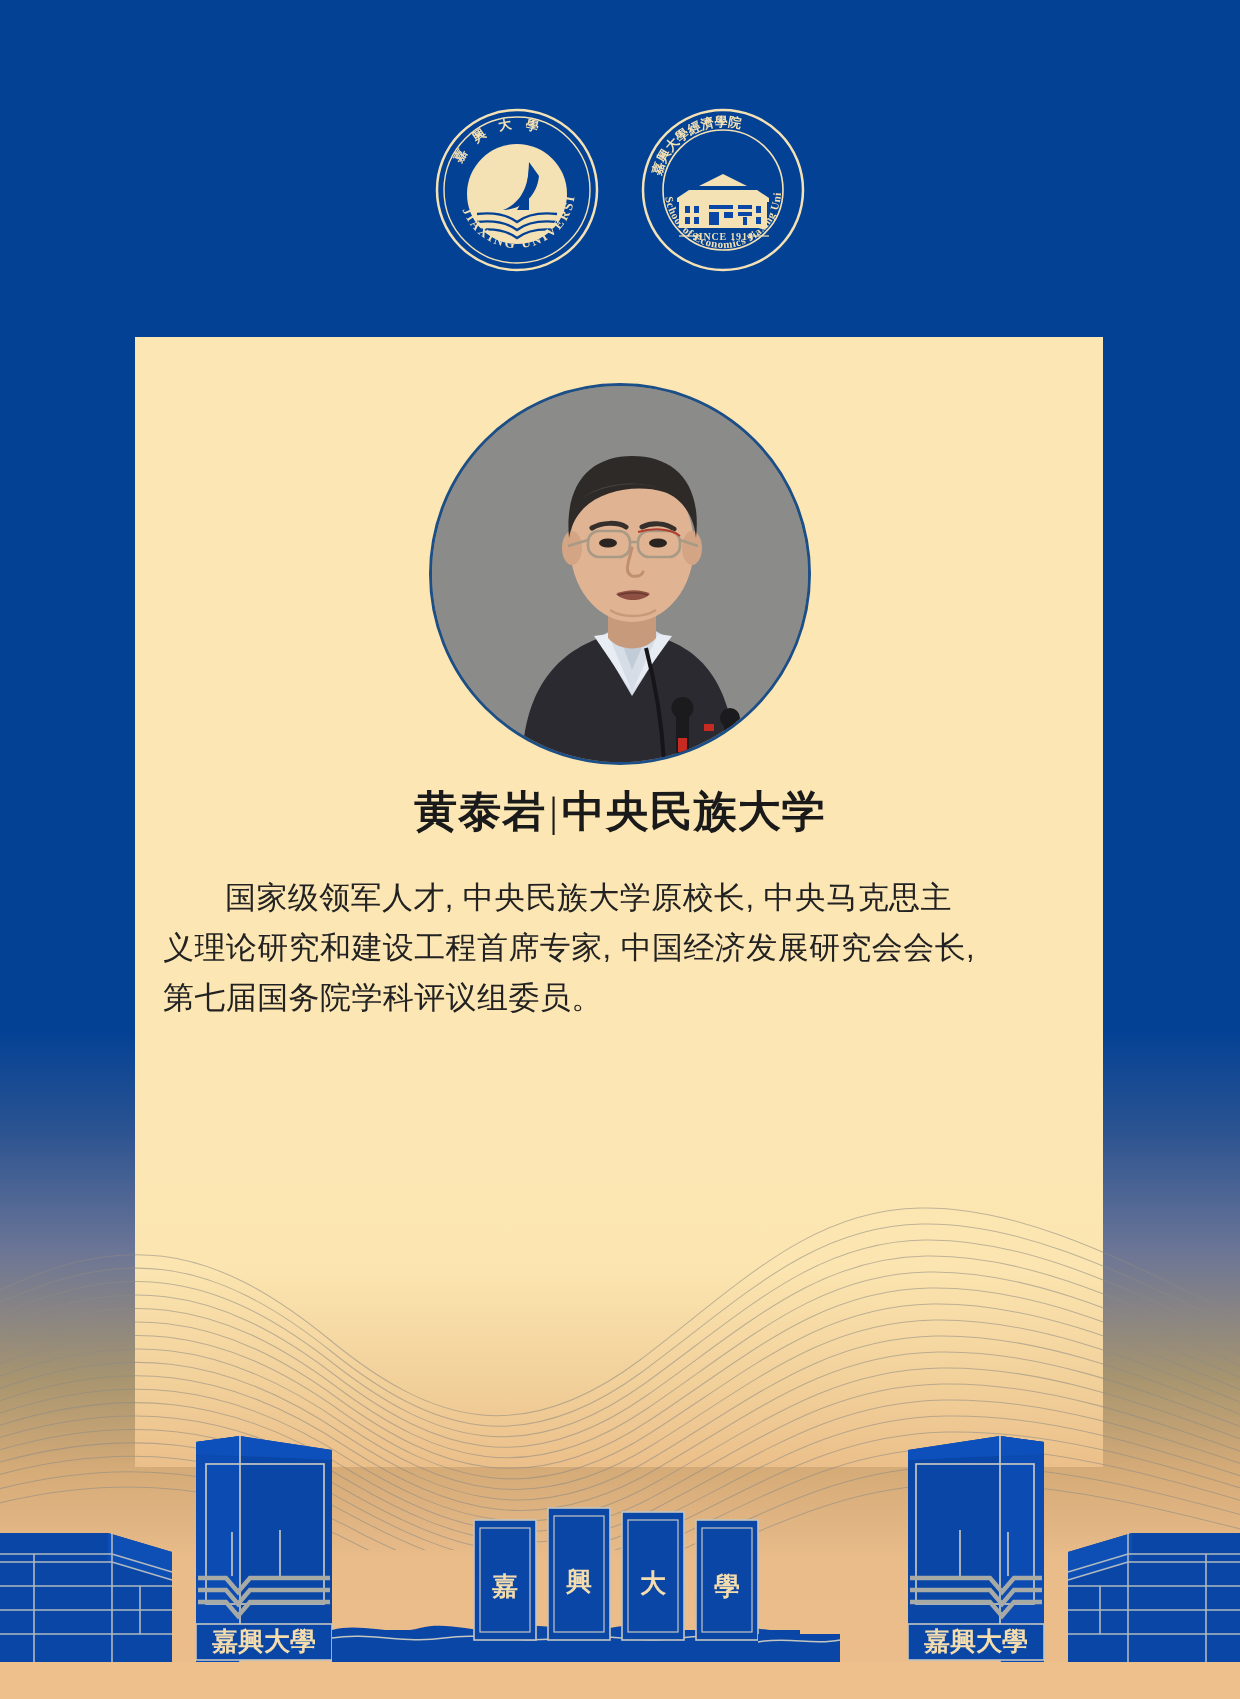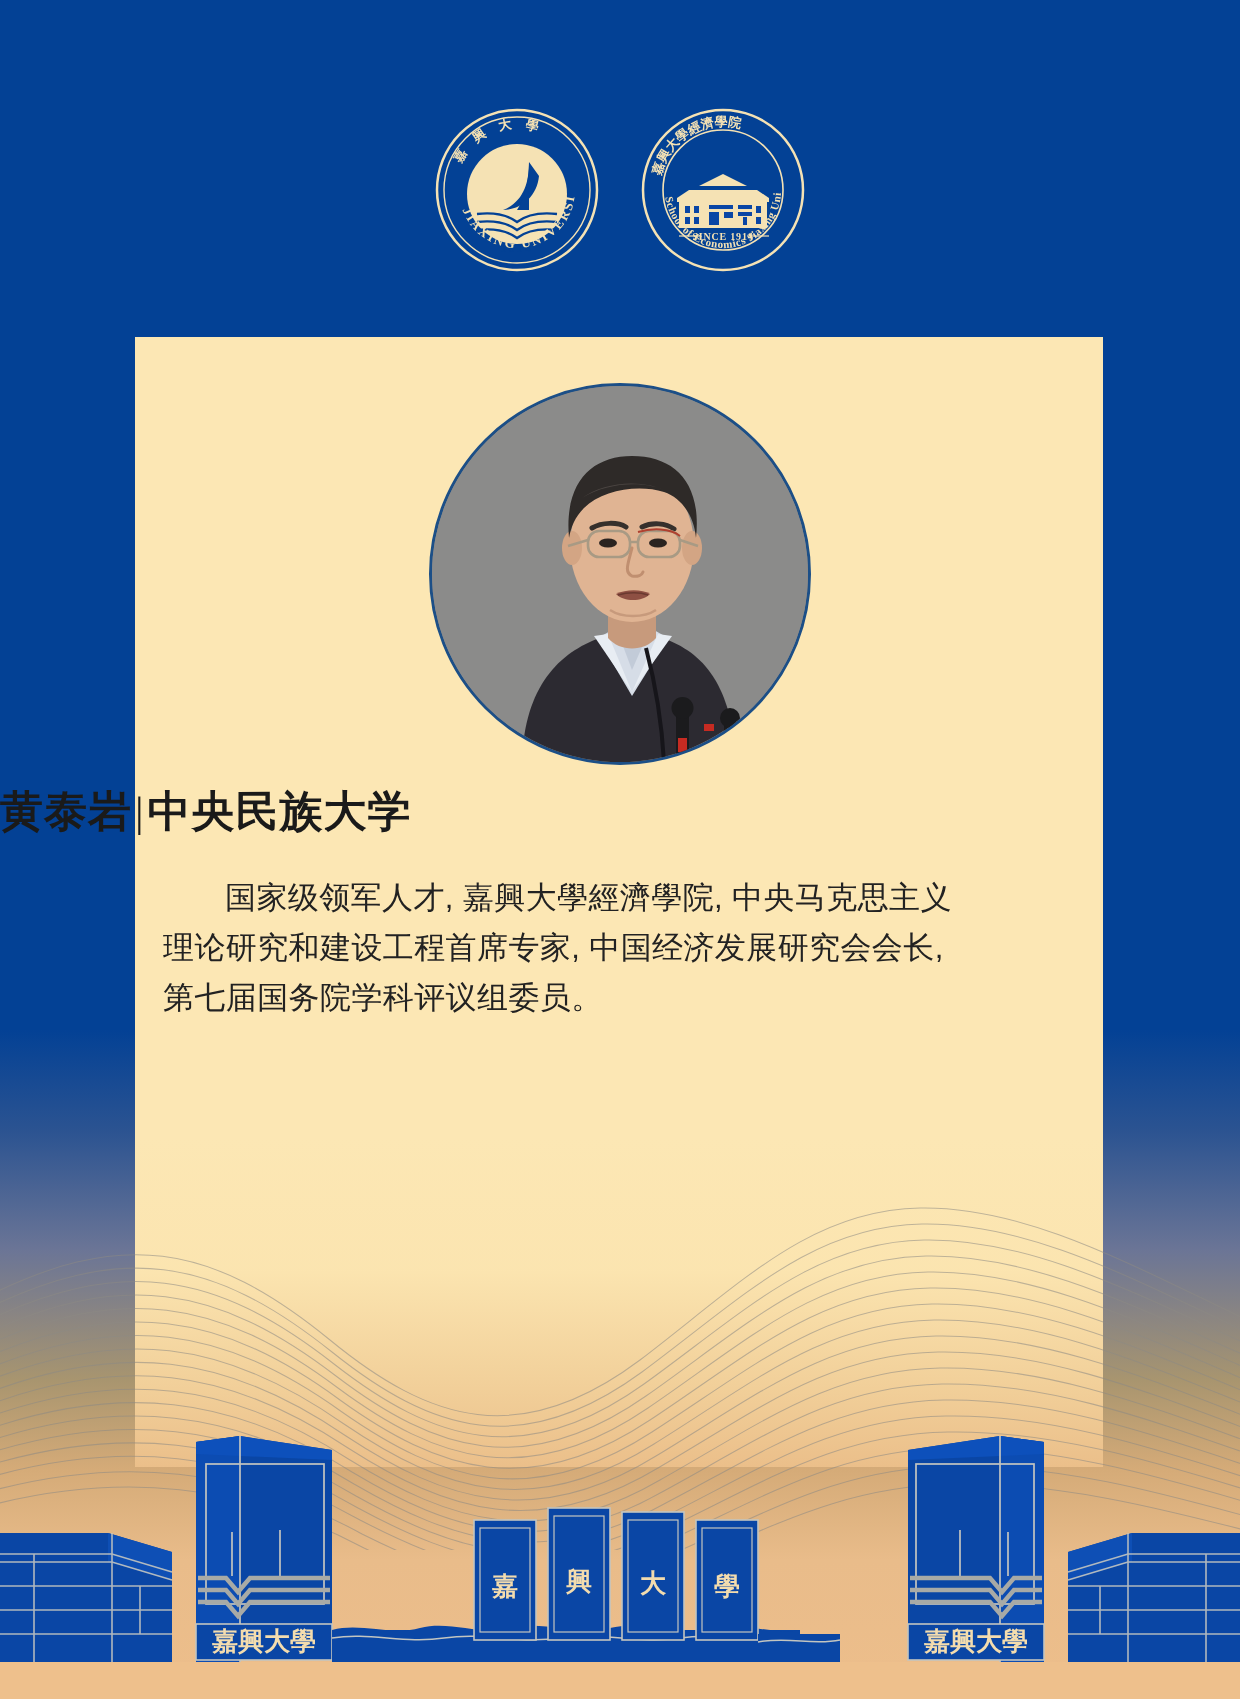--- a/index.html
+++ b/index.html
@@ -59,20 +59,21 @@
   .portrait-wrap{
     position:absolute;left:50%;top:383px;transform:translateX(-50%);
     width:376px;height:376px;border-radius:50%;
     border:3px solid #1c4f87;
     overflow:hidden;background:#8a8a8a;
   }
   .portrait-svg{display:block;width:100%;height:100%;}
   
   .name-title{
     position:absolute;left:0;top:783px;width:1240px;
+    text-align:center;
     font-family:"Liberation Serif","DejaVu Serif",serif;
     font-weight:700;
     font-size:43px;
     letter-spacing:1px;
     color:#1a1a1a;
   }
   .name-title .bar{font-weight:400;padding:0 3px;}
   
   .bio{
     position:absolute;left:163px;top:873px;width:820px;
@@ -246,21 +247,21 @@
       </g>
 
       <rect x="272" y="338" width="10" height="7" fill="#c62b22"></rect>
     </svg>
   </div>
 
   <div class="name-title">
     <span>黄泰岩</span><span class="bar">|</span><span>中央民族大学</span>
   </div>
 
-  <div class="bio">国家级领军人才, 嘉興大學經濟學院, 中央马克思主义理论研究和建设工程首席专家, 中国经济发展研究会会长, 第七届国务院学科评议组委员。</div>
+  <div class="bio">国家级领军人才, 中央民族大学原校长, 中央马克思主义理论研究和建设工程首席专家, 中国经济发展研究会会长, 第七届国务院学科评议组委员。</div>
 
   <svg class="waves" viewBox="0 0 1240 400" preserveAspectRatio="none">
     <g fill="none" stroke="#8d8a84" stroke-width="1.05" opacity="0.55">
       <path d="M -20 150 C 120 78 210 92 330 190 C 430 272 520 300 640 210 C 740 134 810 60 920 58 C 1030 56 1140 120 1260 176"></path>
       <path d="M -20 162 C 120 92 212 106 332 202 C 432 282 522 310 642 222 C 742 148 812 76 922 74 C 1032 72 1142 134 1260 188"></path>
       <path d="M -20 174 C 120 106 214 120 334 214 C 434 292 524 320 644 234 C 744 162 814 92 924 90 C 1034 88 1144 148 1260 200"></path>
       <path d="M -20 186 C 120 120 216 134 336 226 C 436 302 526 330 646 246 C 746 176 816 108 926 106 C 1036 104 1146 162 1260 212"></path>
       <path d="M -20 198 C 120 134 218 148 338 238 C 438 312 528 340 648 258 C 748 190 818 124 928 122 C 1038 120 1148 176 1260 224"></path>
       <path d="M -20 210 C 120 148 220 162 340 250 C 440 322 530 350 650 270 C 750 204 820 140 930 138 C 1040 136 1150 190 1260 236"></path>
       <path d="M -20 222 C 120 162 222 176 342 262 C 442 332 532 360 652 282 C 752 218 822 156 932 154 C 1042 152 1152 204 1260 248"></path>

